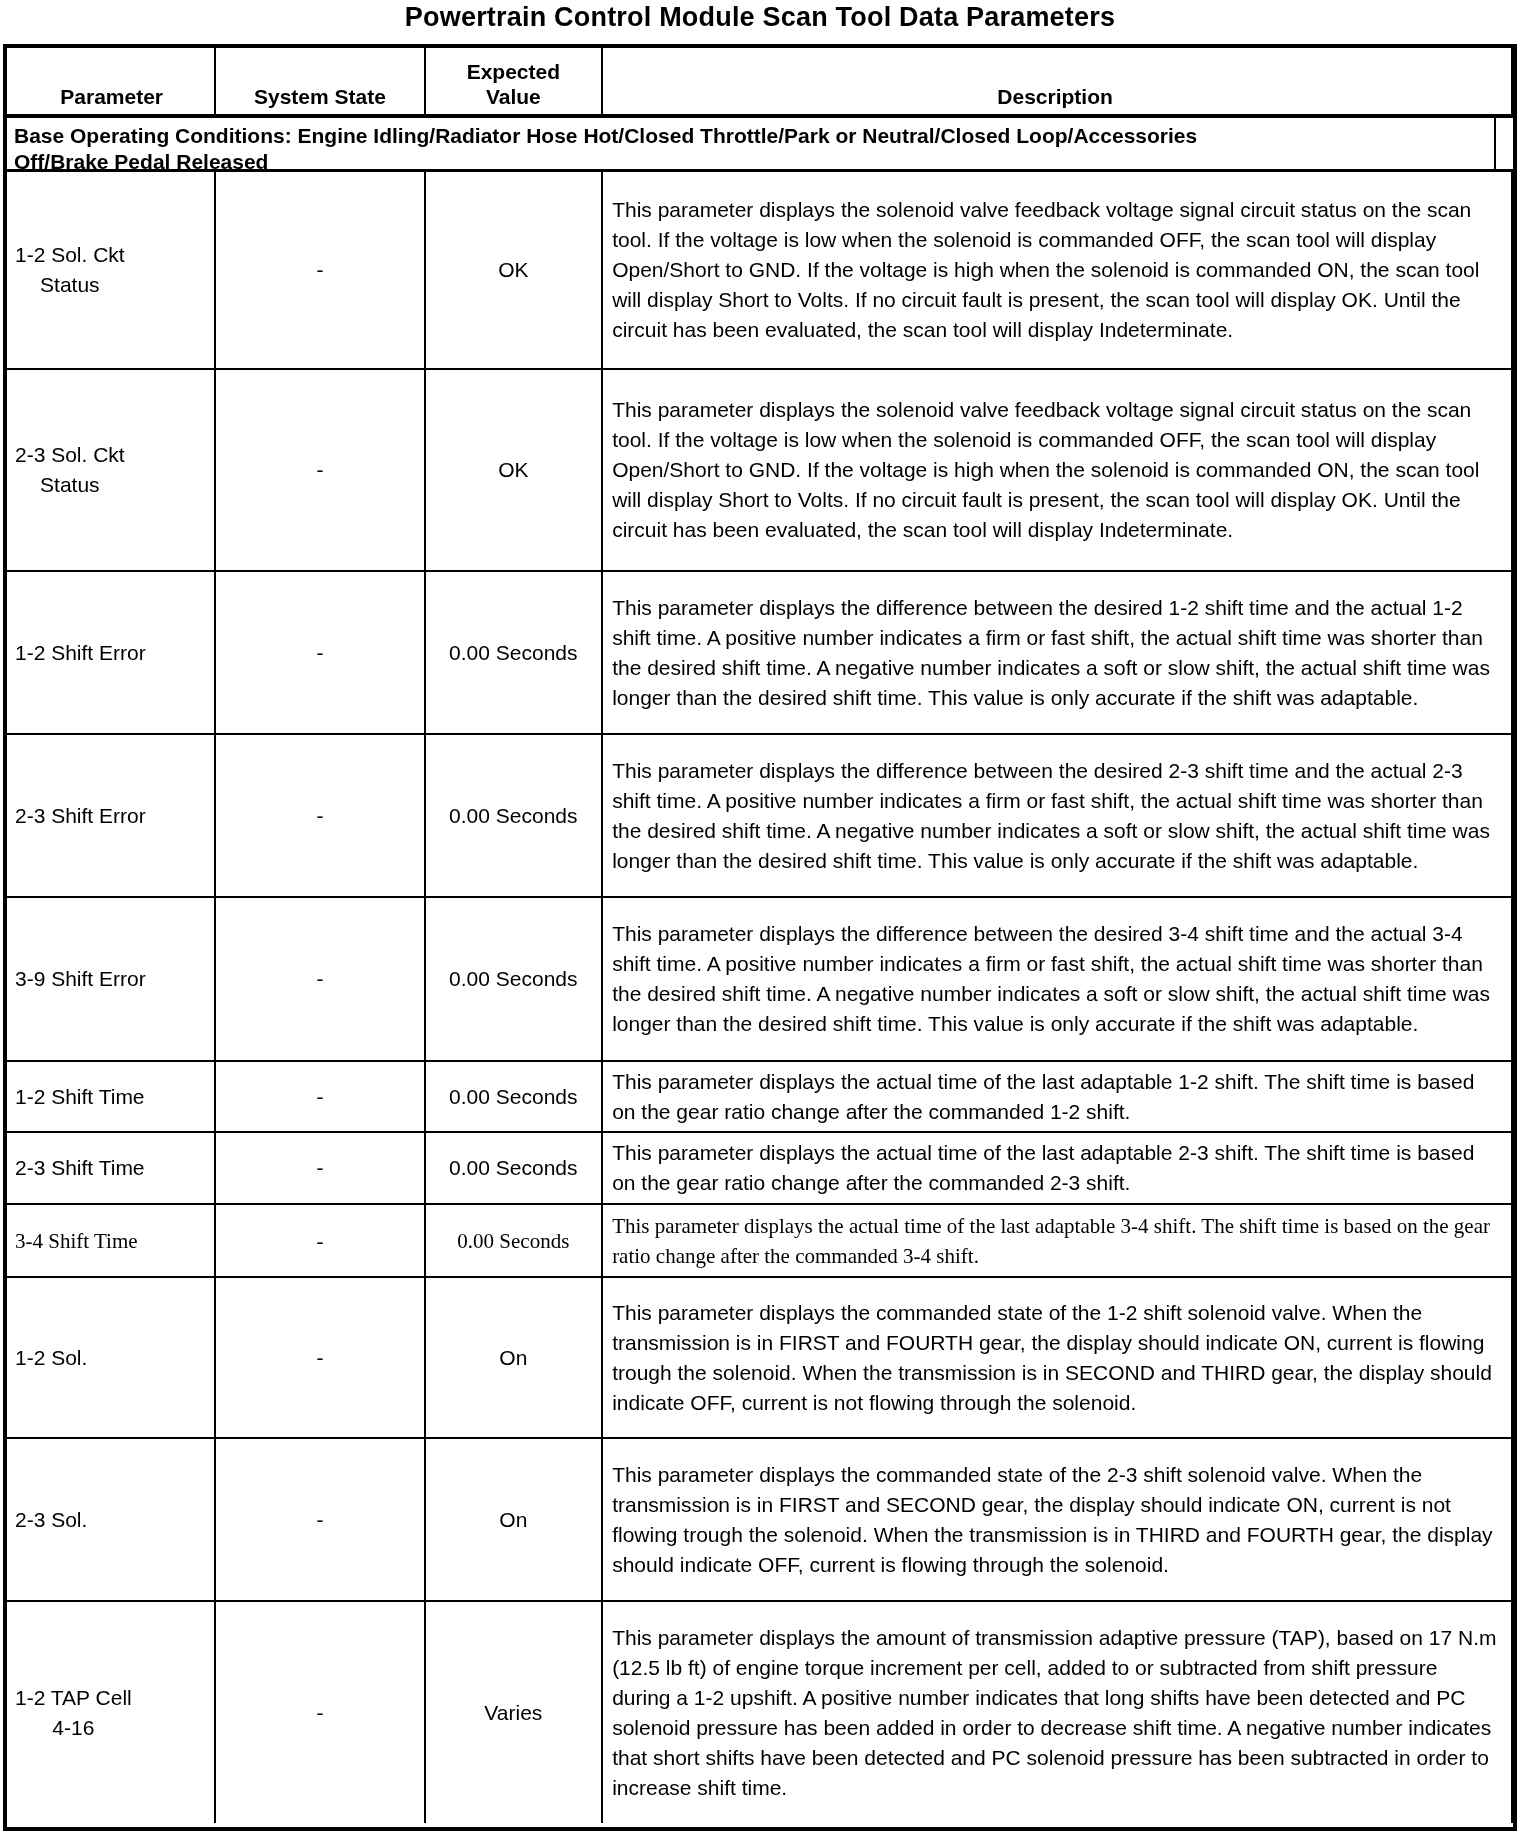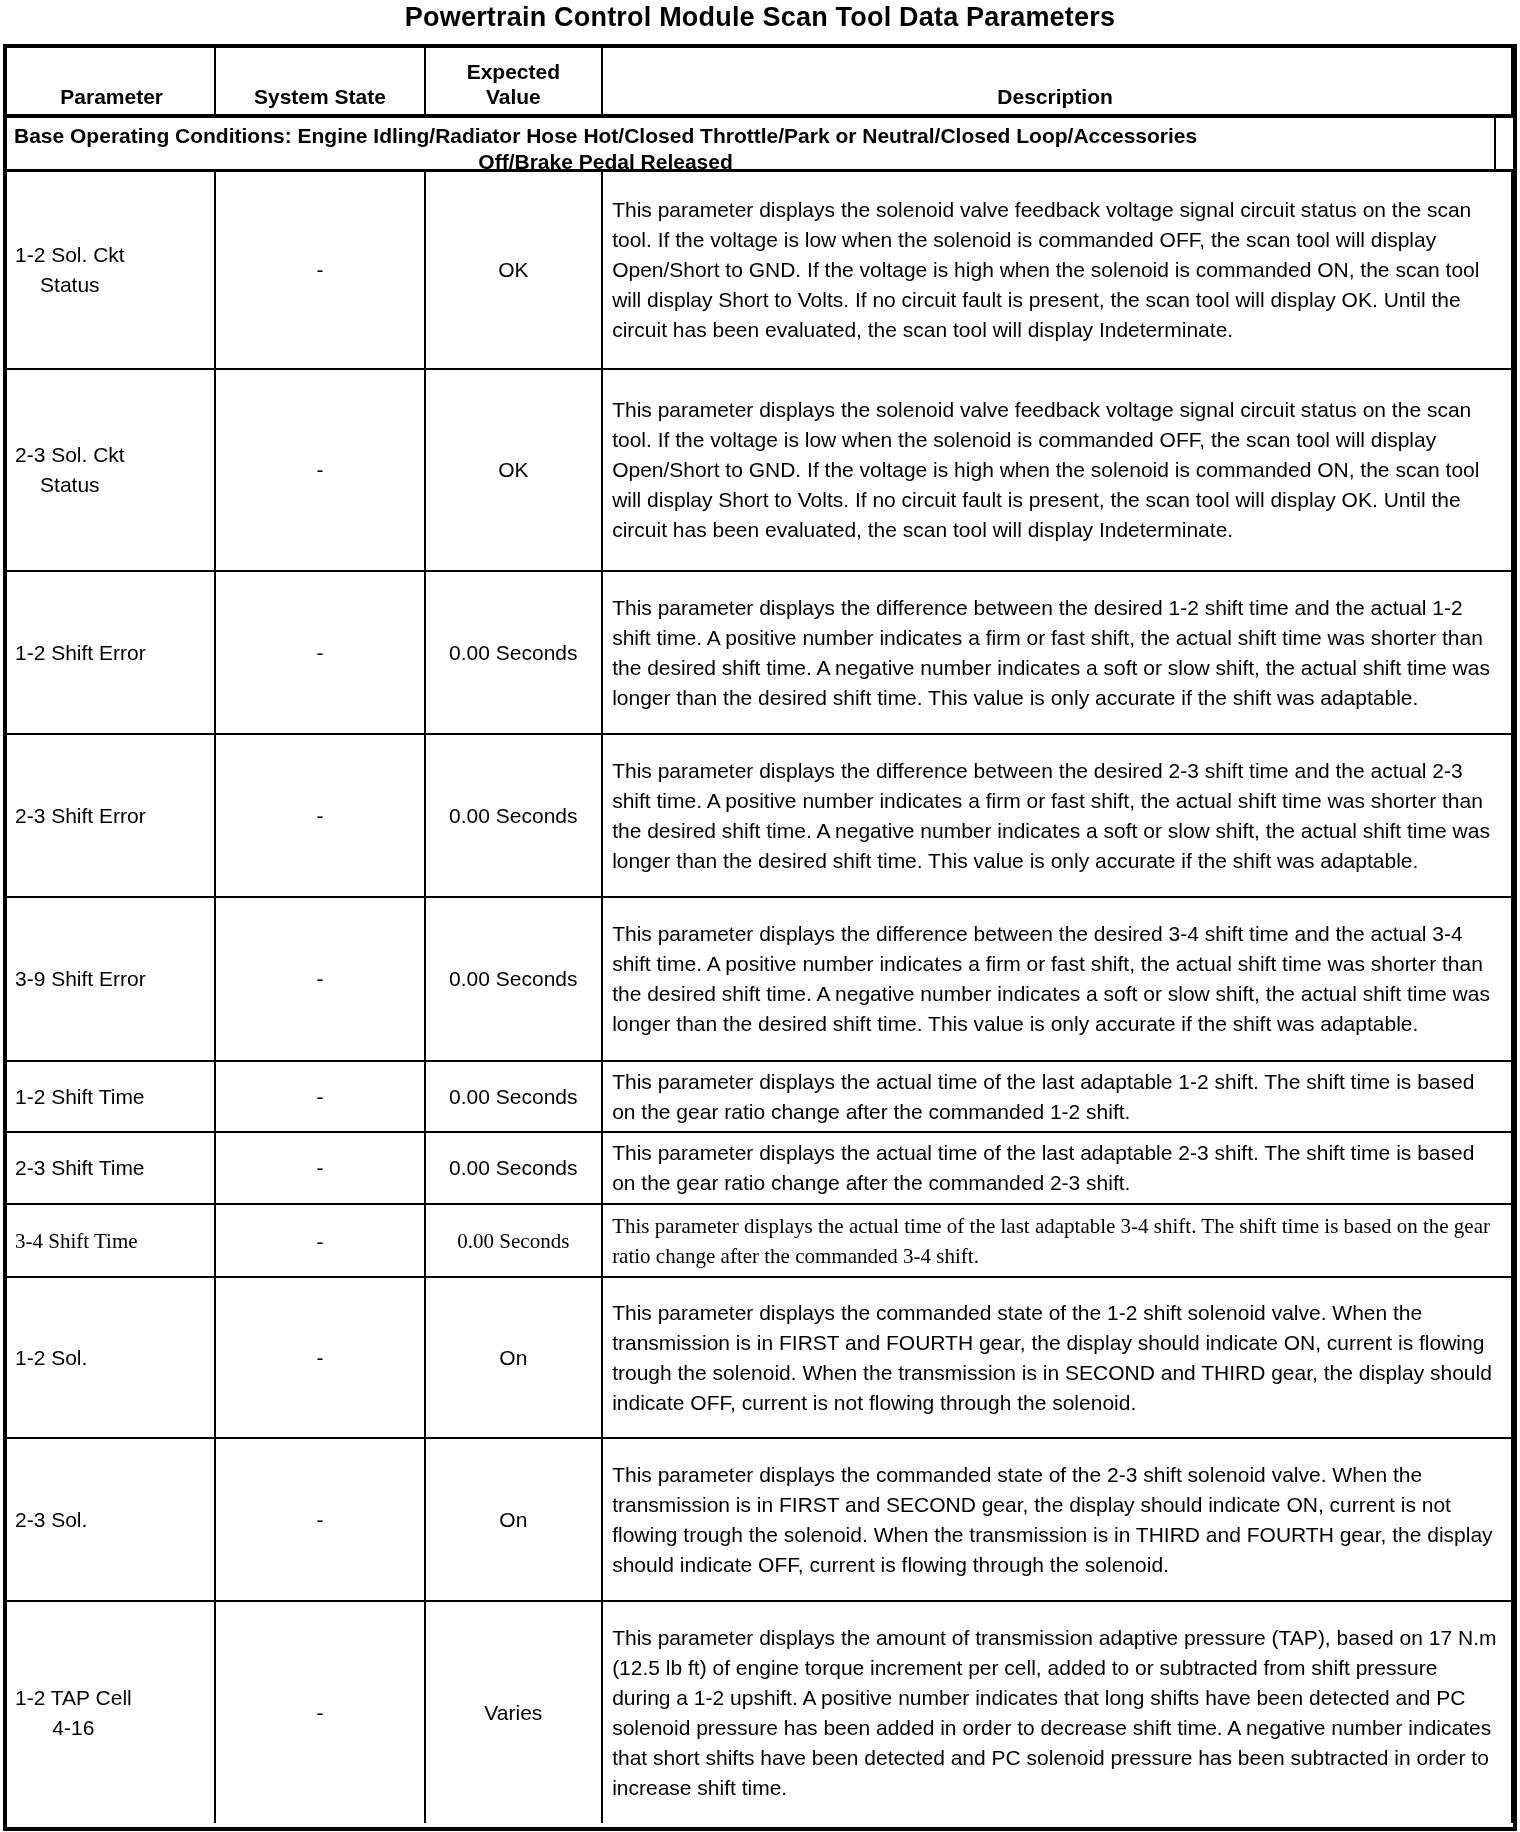--- a/index.html
+++ b/index.html
@@ -62,21 +62,20 @@
     text-align: center;
     line-height: 25px;
     padding-bottom: 5px;
   }
   .section-row .cell {
     width: 1489px;
     font-weight: bold;
     line-height: 26px;
     padding: 12px 8px 1px 7px;
     align-items: center;
-    text-align: center;
   }
   .pre { white-space: pre-line; }
 </style>
 </head>
 <body>
 
 <div id="page">
 
   <div id="doc-title">Powertrain Control Module Scan Tool Data Parameters</div>
 

